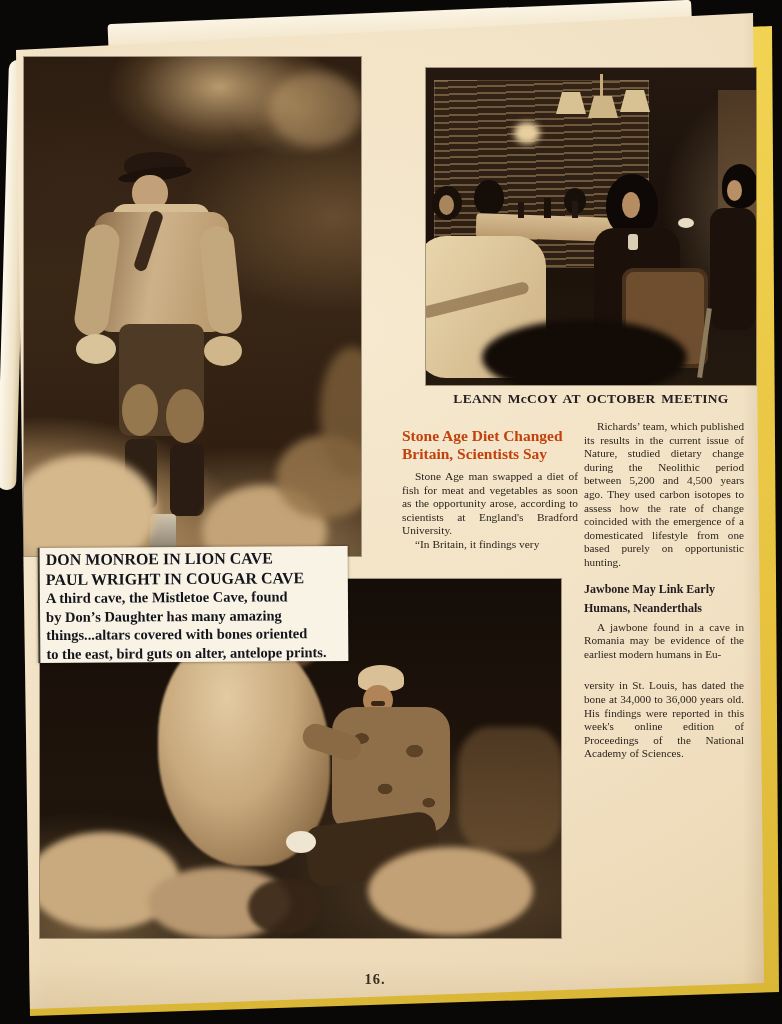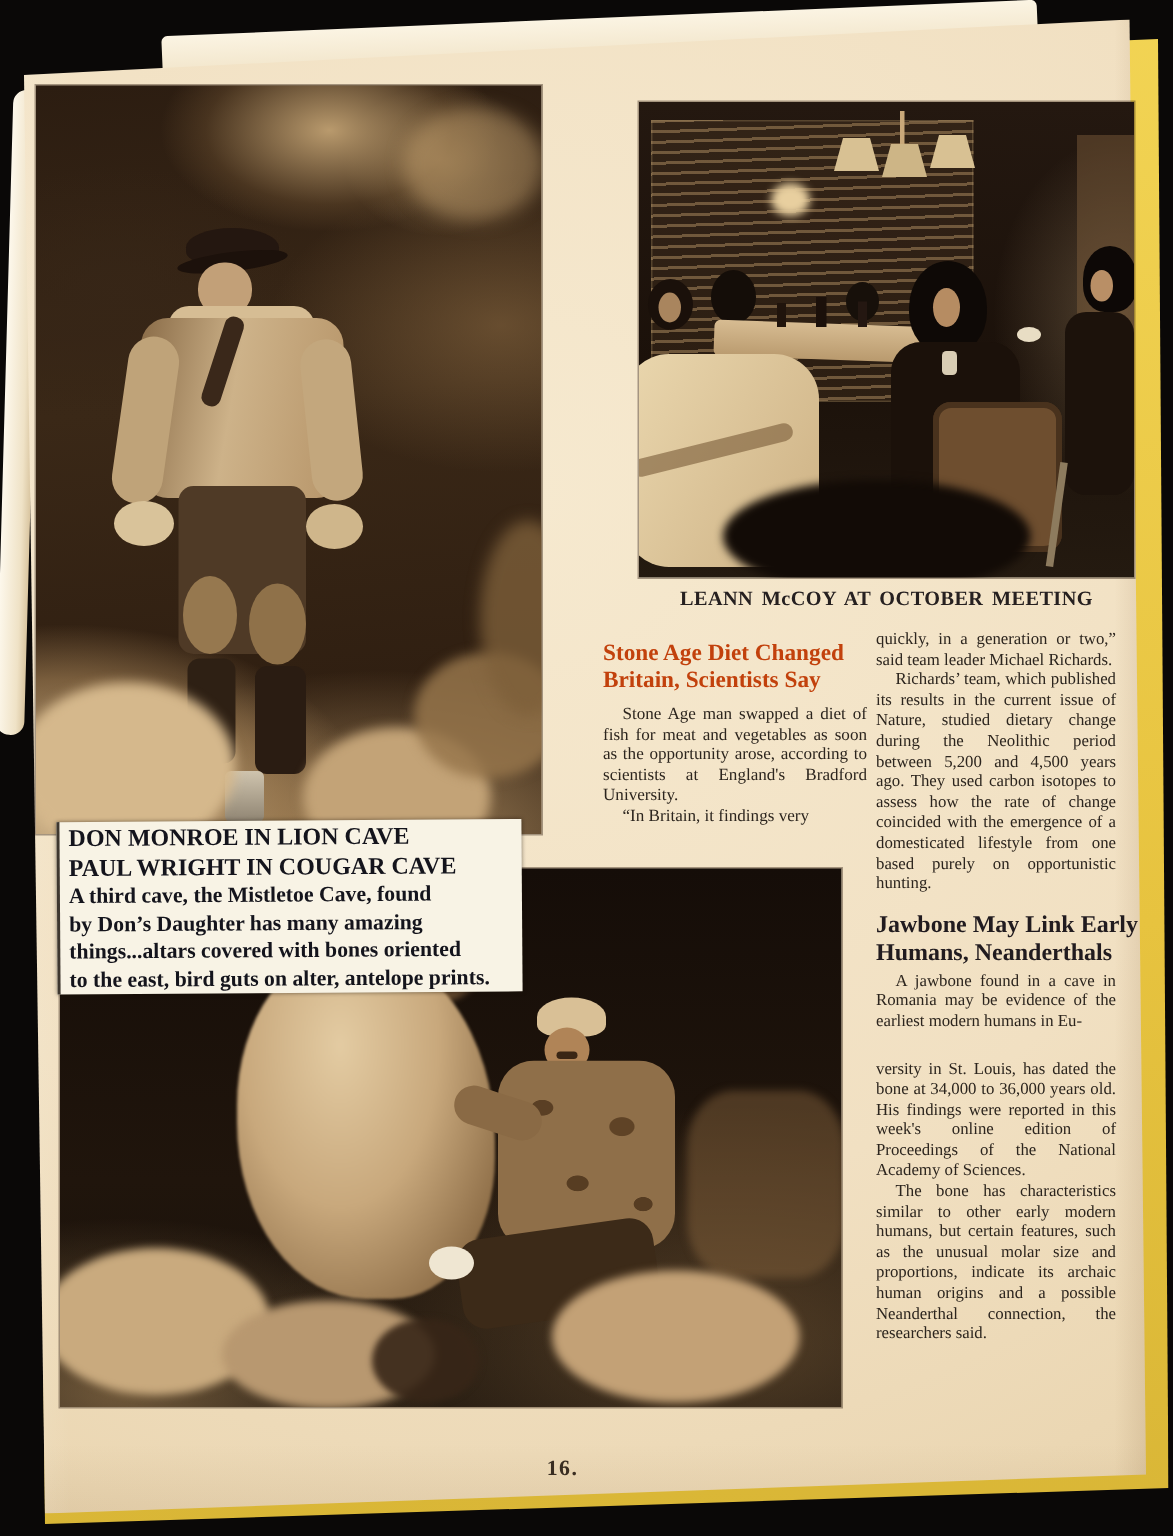--- a/index.html
+++ b/index.html
@@ -67,21 +67,21 @@
 
   
   #meeting-caption{
     left:420px;top:391px;width:342px;text-align:center;
     font-weight:bold;font-size:13.5px;color:#262020;letter-spacing:.3px;word-spacing:2px;
   }
   .col{position:absolute;color:#2c251e;text-align:justify;}
   #col1{left:402px;top:427px;width:176px;font-size:11.4px;line-height:13.6px;}
   #col2{left:584px;top:420px;width:160px;font-size:11.2px;line-height:13.6px;}
   .headline{font-weight:bold;color:#c2410c;font-size:15.5px;line-height:17.5px;white-space:nowrap;text-align:left;}
-  .headline2{font-weight:bold;color:#211b1f;font-size:16px;line-height:19.5px;white-space:nowrap;text-align:left;}
+  .headline2{font-weight:bold;color:#211b1f;font-size:12px;line-height:19.5px;white-space:nowrap;text-align:left;}
   .col p{margin:0;}
   .col p.ind{text-indent:13px;}
   .gap{height:18px;}
   .hgap{height:8px;}
   .hgap2{height:10px;}
   .pgap{height:2px;}
 
   #caption-box{
     position:absolute;left:38px;top:547px;width:310px;height:115px;z-index:6;
     background:#f8f3e5;box-shadow:0 0 3px rgba(20,12,5,.55);
@@ -170,30 +170,28 @@
 
   <div id="col1" class="col">
     <div class="headline">Stone Age Diet Changed</div>
     <div class="headline">Britain, Scientists Say</div>
     <div class="hgap"></div>
     <p class="ind">Stone Age man swapped a diet of fish for meat and vegetables as soon as the opportunity arose, according to scientists at England's Bradford University.</p>
     <p class="ind">“In Britain, it findings very</p>
   </div>
 
   <div id="col2" class="col">
-    <p>quickly, in a generation or two,” said team leader Michael Richards.</p>
     <p class="ind">Richards’ team, which published its results in the current issue of Nature, studied dietary change during the Neolithic period between 5,200 and 4,500 years ago. They used carbon isotopes to assess how the rate of change coincided with the emergence of a domesticated lifestyle from one based purely on opportunistic hunting.</p>
     <div class="hgap2"></div>
     <div class="headline2">Jawbone May Link Early</div>
     <div class="headline2">Humans, Neanderthals</div>
     <div class="pgap"></div>
     <p class="ind">A jawbone found in a cave in Romania may be evidence of the earliest modern humans in Eu-</p>
     <div class="gap"></div>
     <p>versity in St. Louis, has dated the bone at 34,000 to 36,000 years old. His findings were reported in this week's online edition of Proceedings of the National Academy of Sciences.</p>
-    <p class="ind">The bone has characteristics similar to other early modern humans, but certain features, such as the unusual molar size and proportions, indicate its archaic human origins and a possible Neanderthal connection, the researchers said.</p>
   </div>
 
   <div id="caption-box">
     <div class="cap-title">DON MONROE IN LION CAVE</div>
     <div class="cap-title">PAUL WRIGHT IN COUGAR CAVE</div>
     <div class="cap-line">A third cave, the Mistletoe Cave, found</div>
     <div class="cap-line">by Don’s Daughter has many amazing</div>
     <div class="cap-line">things...altars covered with bones oriented</div>
     <div class="cap-line">to the east, bird guts on alter, antelope prints.</div>
   </div>

